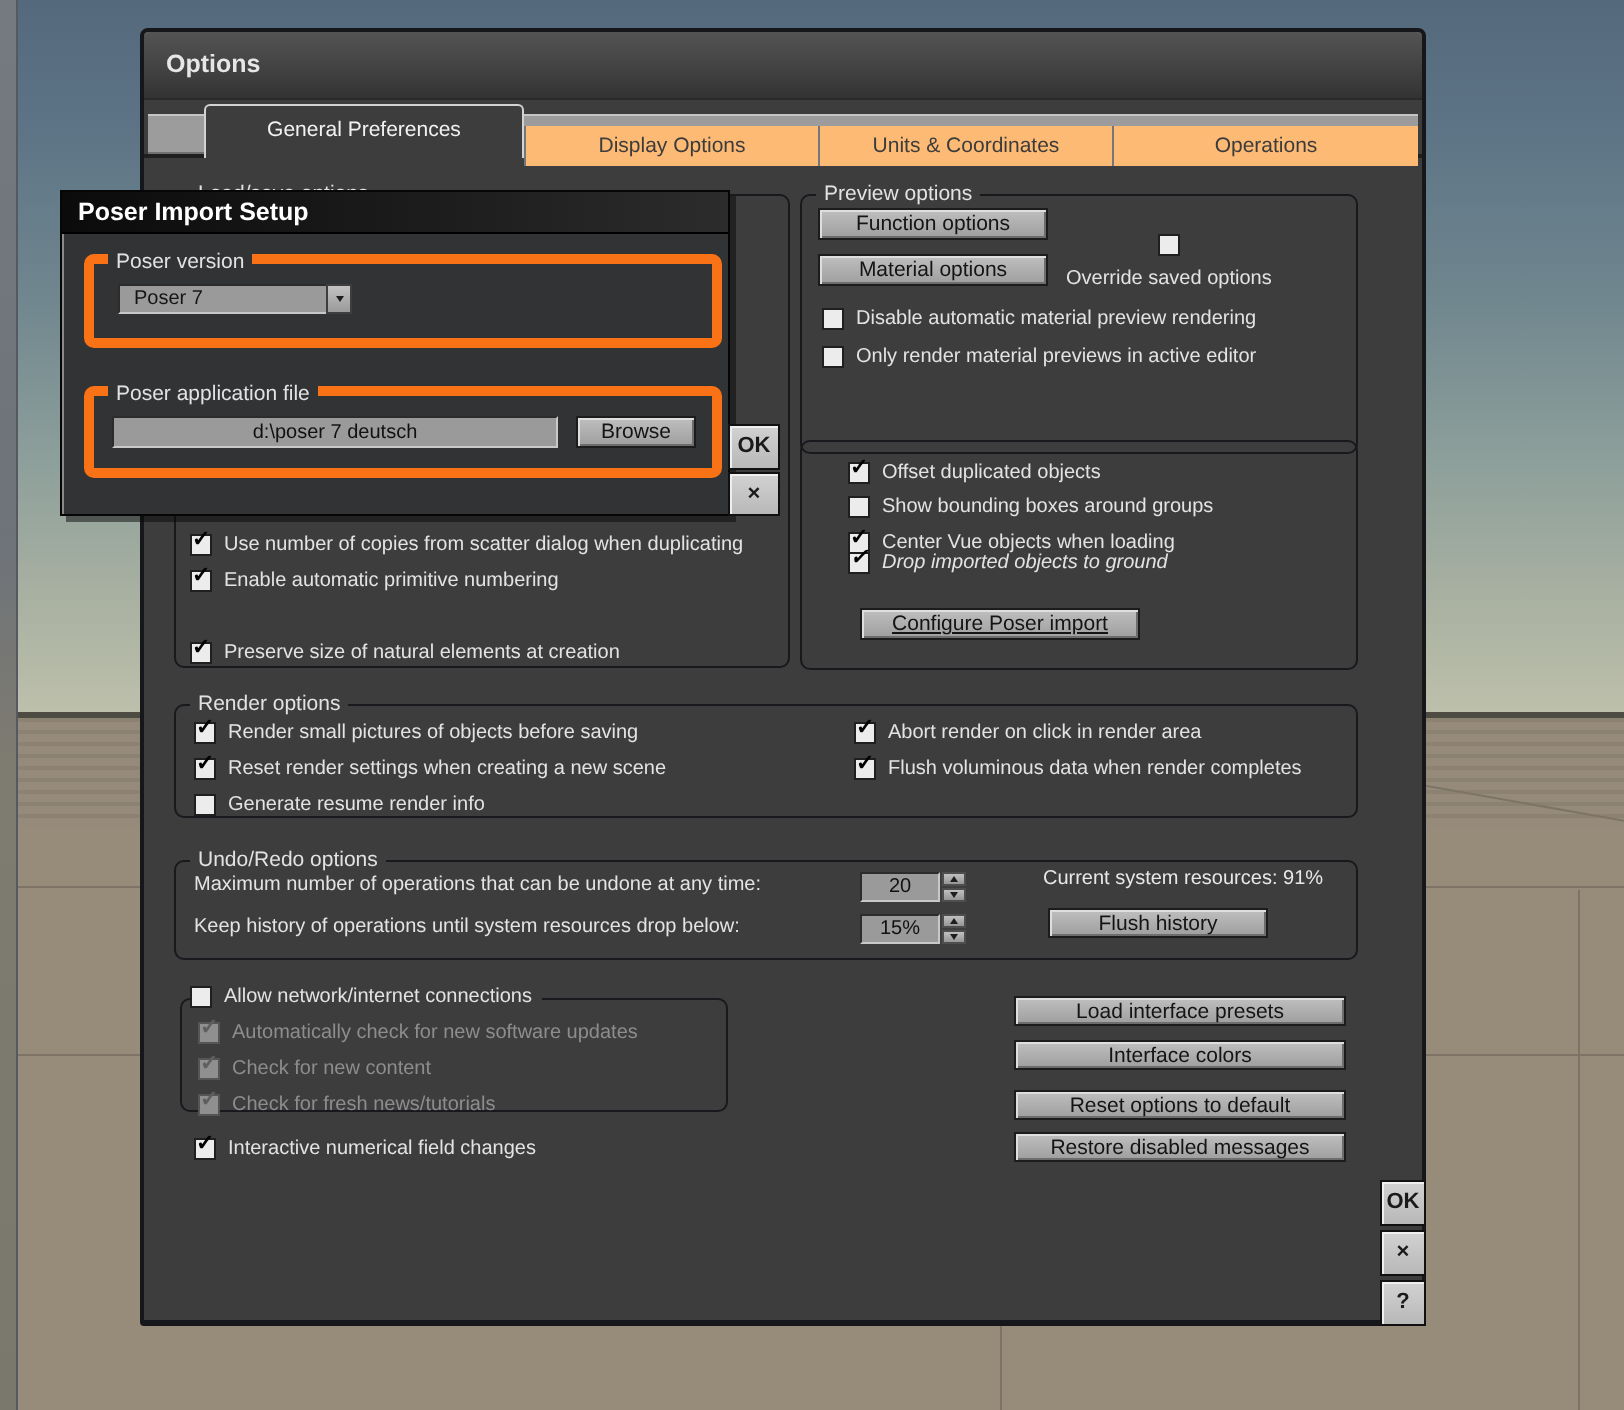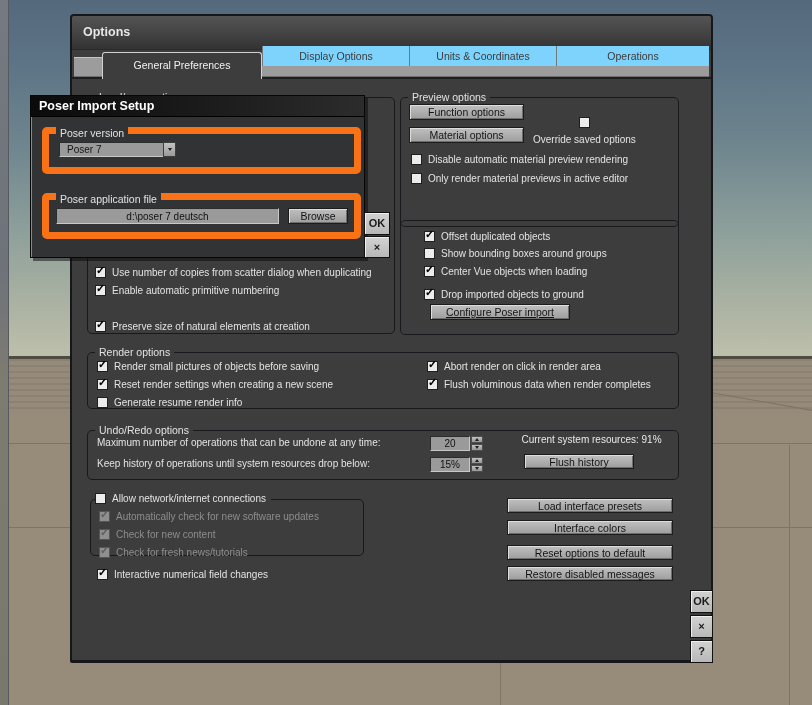--- a/index.html
+++ b/index.html
@@ -22,21 +22,21 @@
   .dlg{left:70px;top:14px;width:643px;height:649px;background:#3d3d3d;
        border:2px solid #15171b;border-bottom-width:3px;border-radius:4px 4px 2px 2px;
        box-shadow:inset 0 1px 0 #666;}
   .titlebar{left:0;top:0;width:100%;height:34px;border-radius:3px 3px 0 0;
             background:linear-gradient(180deg,#545454,#3a3a3a 80%,#333);
             border-bottom:1px solid #2a2a2a;color:#e6e6e6;font-weight:bold;font-size:12.5px;
             line-height:32px;padding-left:11px;}
   .tabstrip{left:2px;top:41px;width:635px;height:20px;background:#9c9c9c;
             border-top:1px solid #c4c4c4;border-bottom:1px solid #6f6f6f;}
   .tabline{left:0;top:61px;width:100%;height:2px;background:#1f1f1f;}
-  .tab{top:30px;height:20px;background:#7dd3fc;color:#3c3c3c;font-size:10.5px;
+  .tab{top:47px;height:20px;background:#fdba74;color:#3c3c3c;font-size:10.5px;
        text-align:center;line-height:20px;border-left:1px solid #72777b;cursor:default;}
   .tab.sel{top:36px;height:27px;background:#3d3d3d;color:#f2f2f2;z-index:3;
            border:1px solid #d2d2d2;border-bottom:none;border-radius:3px 3px 0 0;line-height:24px;}
 
   
   .group{border:1px solid #17191d;border-radius:5px;}
   .gtitle{position:absolute;top:-7px;left:7px;background:#3d3d3d;padding:0 4px;
           font-size:10.5px;line-height:13px;color:#e2e2e2;white-space:nowrap;}
 
   
@@ -81,21 +81,21 @@
         color:#1a1a1a;font-weight:bold;font-size:11px;text-align:center;line-height:21px;cursor:default;}
 
   
   .pdlg{left:30px;top:95px;width:364px;height:166px;}
   .pwin{left:0;top:0;width:335px;height:163px;background:#313335;
         border:1px solid #060606;box-shadow:3px 3px 0 rgba(8,8,8,.5),inset 1px 1px 0 #8a8a8a;}
   .ptitle{left:0;top:0;width:100%;height:21px;
           background:linear-gradient(90deg,#0b0b0b,#1c1c1c 55%,#2c2c2c);
           border-bottom:1px solid #000;color:#fff;font-weight:bold;font-size:12.5px;
           line-height:20px;padding-left:8px;}
-  .pgroup{border:7px solid #f97316;border-radius:5px;}
+  .pgroup{border:5px solid #f97316;border-radius:5px;}
   .pgroup .gtitle{background:#313335;}
 </style>
 </head>
 <body>
 
 <div class="screen">
 
   <div class="abs sky"></div>
   <div class="abs ground"></div>
   <div class="abs horizon"></div>
@@ -160,21 +160,21 @@
       <span>Offset duplicated objects</span>
     </div>
     <div class="abs row" style="left:352px;top:231px;">
       <span class="cb"></span>
       <span>Show bounding boxes around groups</span>
     </div>
     <div class="abs row" style="left:352px;top:249px;">
       <span class="cb checked"></span>
       <span>Center Vue objects when loading</span>
     </div>
-    <div class="abs row" style="left:352px;top:272px;">
+    <div class="abs row" style="left:352px;top:259px;font-style:italic;">
       <span class="cb checked"></span>
       <span>Drop imported objects to ground</span>
     </div>
     <div class="abs btn ul" style="left:358px;top:288px;width:140px;height:16px;">Configure Poser import</div>
 
     <div class="abs group" style="left:15px;top:336px;width:592px;height:57px;">
       <span class="gtitle">Render options</span>
     </div>
     <div class="abs row" style="left:25px;top:344px;">
       <span class="cb checked"></span>

